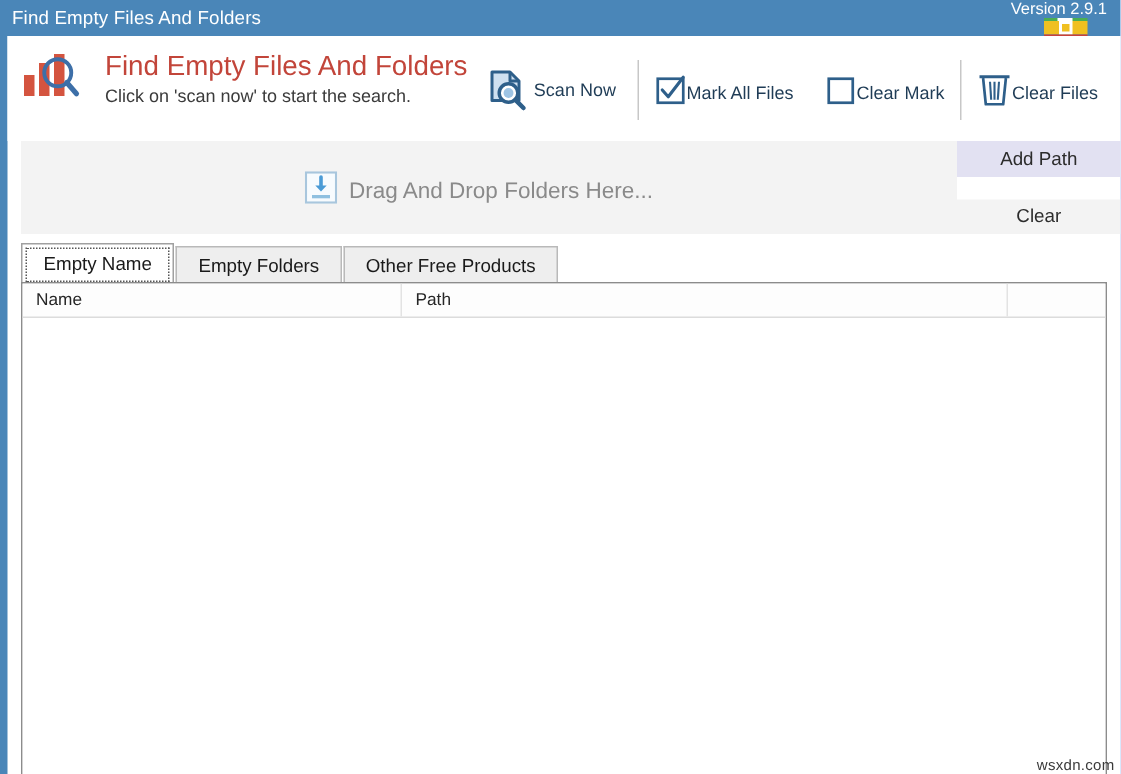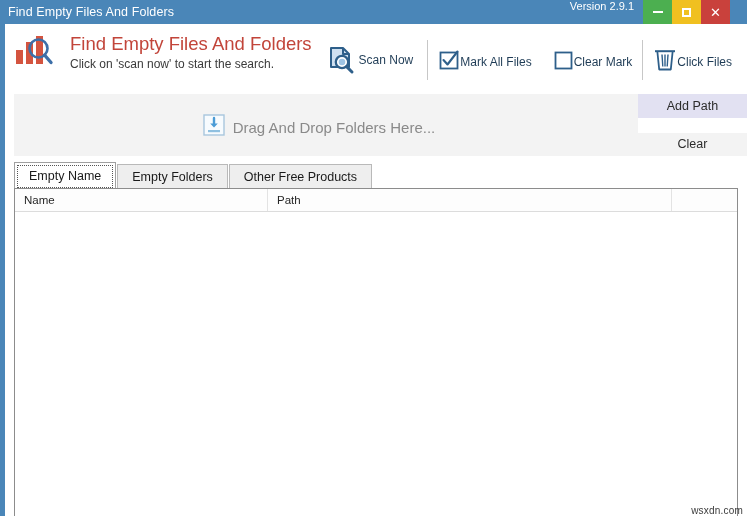--- a/index.html
+++ b/index.html
@@ -35,24 +35,25 @@
   }
   .titlebar-text {
     color: #ffffff;
     font-size: 12.5px;
     margin-left: 8px;
     letter-spacing: 0.1px;
     white-space: nowrap;
   }
   .titlebar-right {
     position: absolute;
-    right: 17px; top: 0;
+    right: 0; top: 0;
     height: 24px;
     display: flex;
-    align-items: flex-start;
+    align-items: center;
+    flex-direction: column;
   }
   .version-label {
     color: #ffffff;
     font-size: 11px;
     display: flex;
     align-items: center;
     padding-right: 9px;
     white-space: nowrap;
   }
   .winbtn {
@@ -408,21 +409,21 @@
         <div class="tb-item">
           <span class="tb-icon">
             <svg width="24" height="26" viewBox="0 0 24 26" xmlns="http://www.w3.org/2000/svg">
               <line x1="2" y1="4.2" x2="22" y2="4.2" stroke="#2e5f8a" stroke-width="2"></line>
               <path d="M4.4 5 L6.2 22.5 H17.8 L19.6 5" fill="none" stroke="#2e5f8a" stroke-width="1.8" stroke-linejoin="round"></path>
               <line x1="9" y1="7.5" x2="9.8" y2="19.5" stroke="#2e5f8a" stroke-width="1.4"></line>
               <line x1="12" y1="7.5" x2="12" y2="19.5" stroke="#2e5f8a" stroke-width="1.4"></line>
               <line x1="15" y1="7.5" x2="14.2" y2="19.5" stroke="#2e5f8a" stroke-width="1.4"></line>
             </svg>
           </span>
-          <span class="tb-label">Click Files</span>
+          <span class="tb-label">Clear Files</span>
         </div>
 
       </div>
     </div>
 
     <div class="droprow">
       <div class="dropzone">
         <div class="dropzone-inner">
           <span class="drop-icon">
             <svg width="22" height="22" viewBox="0 0 22 22" xmlns="http://www.w3.org/2000/svg">

